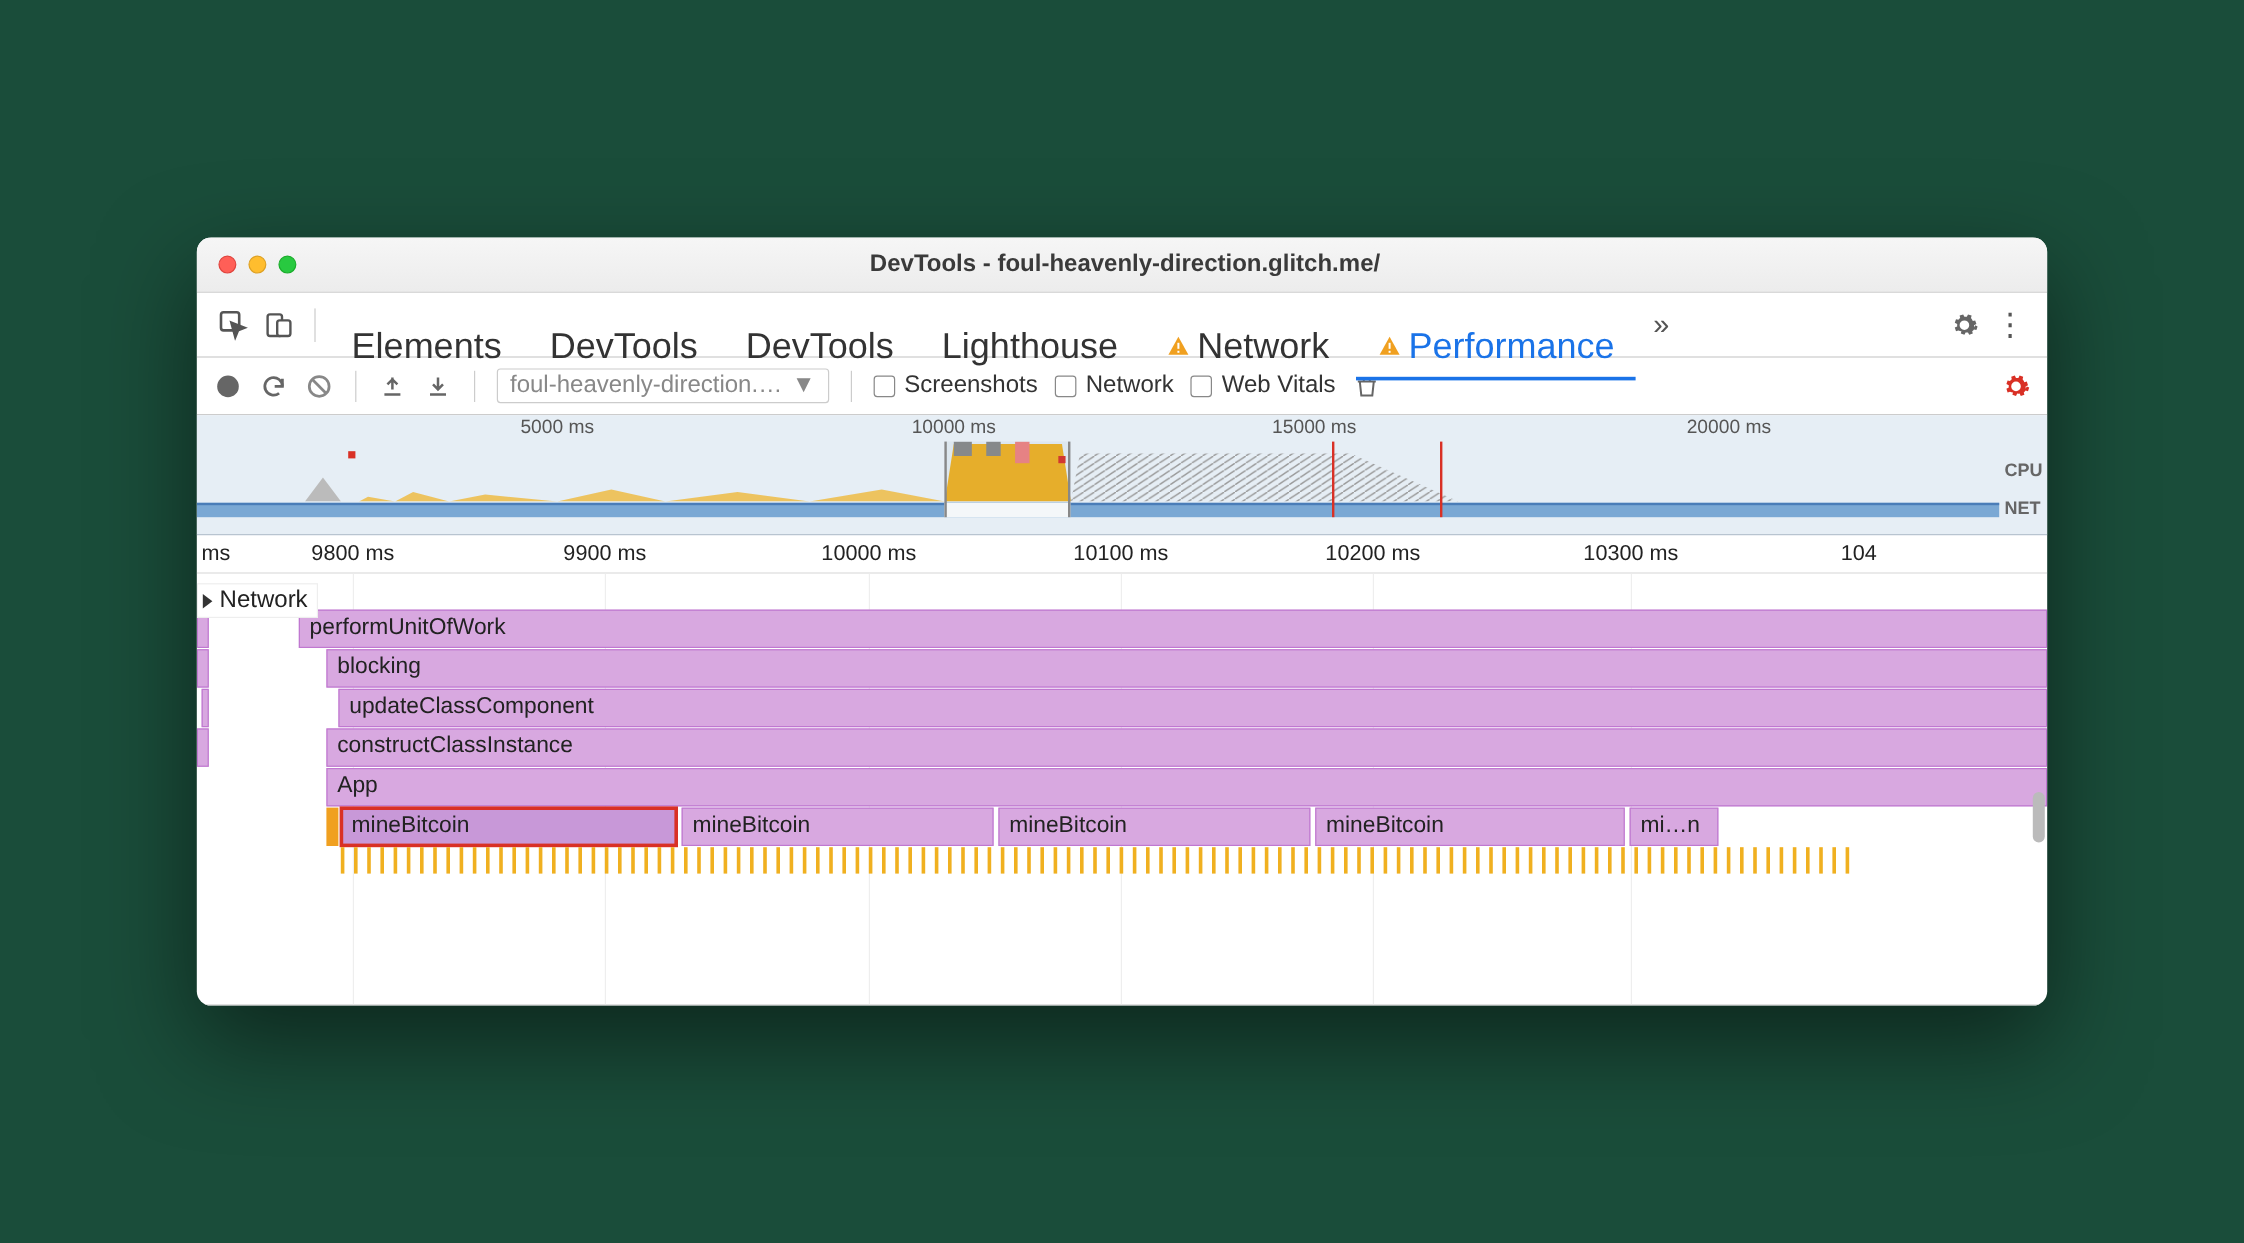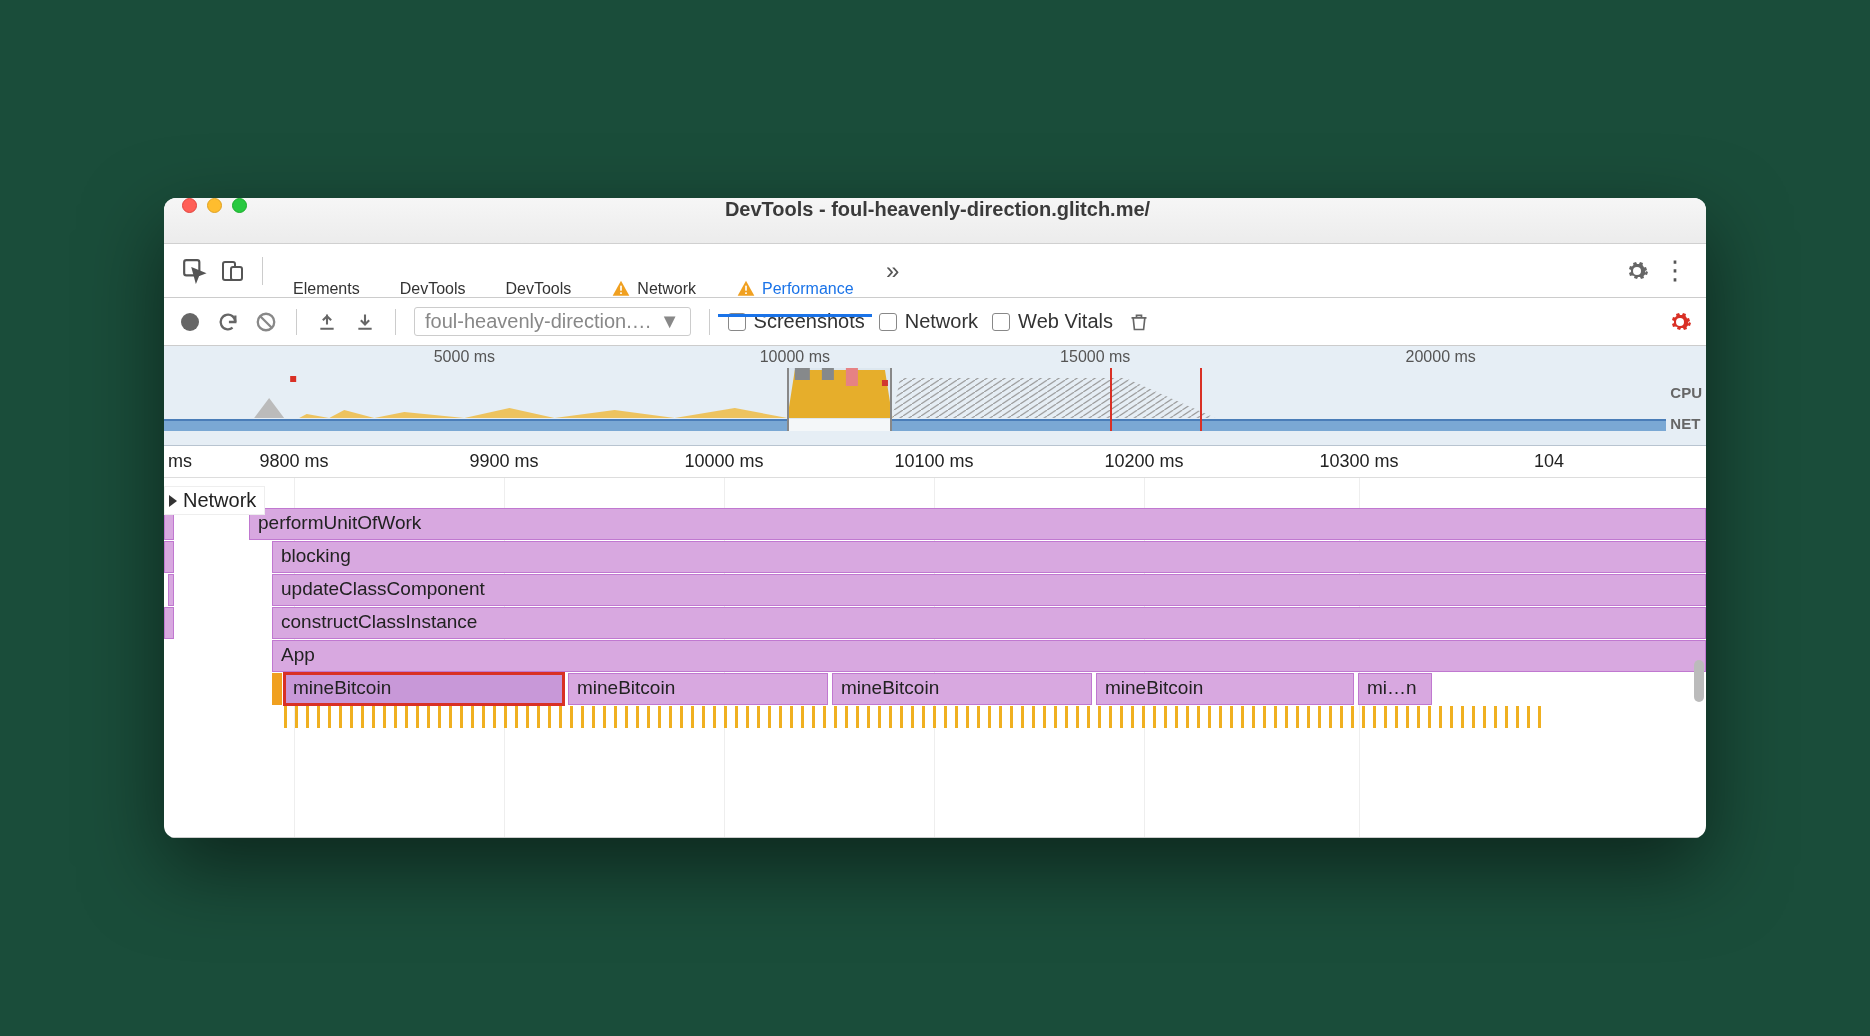--- a/index.html
+++ b/index.html
@@ -18,37 +18,38 @@
     border-radius: 12px;
     box-shadow: 0 30px 80px rgba(0,0,0,0.5);
     overflow: hidden;
     display: flex;
     flex-direction: column;
   }
   .titlebar {
     height: 46px;
     background: linear-gradient(#f6f6f6,#ececec);
     display: flex;
+    align-items: center;
     padding: 0 18px;
     border-bottom: 1px solid #d0d0d0;
   }
   .traffic { display: flex; gap: 10px; }
   .dot { width: 15px; height: 15px; border-radius: 50%; }
   .dot.red { background: #ff5f57; border:1px solid #e0443e;}
   .dot.yellow { background: #ffbd2e; border:1px solid #dea123;}
   .dot.green { background: #28c940; border:1px solid #1aad2b;}
   .title { flex:1; text-align:center; font-size:20px; color:#3a3a3a; font-weight:600;}
   
   .tabs {
     display:flex; align-items:center; height:54px; border-bottom:1px solid #ccc;
     padding:0 14px; gap:4px;
   }
   .tabs .iconbtn { width:34px; height:34px; display:flex; align-items:center; justify-content:center; color:#555; }
   .tabs .divider { width:1px; height:28px; background:#ccc; margin:0 8px;}
-  .tab { padding:0 18px; font-size:16px; color:#333; height:54px; display:flex; align-items:center; gap:6px; position:relative;margin-top:36px;}
+  .tab { padding:0 18px; font-size:30px; color:#333; height:54px; display:flex; align-items:center; gap:6px; position:relative;margin-top:36px;}
   .tab.active { color:#1a73e8; }
   .tab.active::after { content:""; position:absolute; bottom:-1px; left:0; right:0; height:3px; background:#1a73e8;}
   .warn-icon { width:20px; height:20px; display:inline-flex;}
   .spacer { flex:1;}
   
   .toolbar {
     display:flex; align-items:center; height:48px; border-bottom:1px solid #ccc;
     padding:0 14px; gap:14px; font-size:20px; color:#333;
   }
   .toolbar .divider { width:1px; height:26px; background:#ccc; margin:0 4px;}
@@ -132,20 +133,21 @@
     <div class="iconbtn">
       <svg width="24" height="26" viewBox="0 0 24 24" fill="none" stroke="#555" stroke-width="2">
           <rect x="2" y="3" width="12" height="18" rx="2"></rect>
           <rect x="10" y="8" width="11" height="13" rx="2" fill="#fff"></rect>
         </svg>
     </div>
     <div class="divider"></div>
     <div class="tab">Elements</div>
     <div class="tab">DevTools</div>
     <div class="tab">DevTools</div>
+    <div class="tab">Lighthouse</div>
     <div class="tab">
       <span class="warn-icon">
           <svg viewBox="0 0 24 24" width="20" height="20">
             <path d="M12 2 L22 20 L2 20 Z" fill="#f0a020"></path>
             <rect x="11" y="8" width="2" height="6" fill="#fff"></rect>
             <rect x="11" y="16" width="2" height="2" fill="#fff"></rect>
           </svg>
         </span>
       <span>Network</span>
     </div>
@@ -294,21 +296,21 @@
     </div>
     <div class="flame-left">
       <div class="stripe" style="top:0;height:32px;"></div>
       <div class="stripe" style="top:33px;height:32px;"></div>
       <div class="stripe" style="top:66px;height:32px;left:4px;width:6px;"></div>
       <div class="stripe" style="top:99px;height:32px;"></div>
     </div>
     <div class="flame" id="flame">
         <div class="fbar" style="top: 0px; left: 85px; right: 0px;">performUnitOfWork</div>
         <div class="fbar" style="top: 33px; left: 108px; right: 0px;">blocking</div>
-        <div class="fbar" style="top: 66px; left: 108px; right: 0px;">updateClassComponent</div>
+        <div class="fbar" style="top: 66px; left: 118px; right: 0px;">updateClassComponent</div>
         <div class="fbar" style="top: 99px; left: 108px; right: 0px;">constructClassInstance</div>
         <div class="fbar" style="top: 132px; left: 108px; right: 0px;">App</div>
         <div class="fbar sel" style="top: 165px; left: 120px; width: 280px;">mineBitcoin</div>
         <div class="fbar" style="top: 165px; left: 404px; width: 260px;">mineBitcoin</div>
         <div class="fbar" style="top: 165px; left: 668px; width: 260px;">mineBitcoin</div>
         <div class="fbar" style="top: 165px; left: 932px; width: 258px;">mineBitcoin</div>
         <div class="fbar" style="top: 165px; left: 1194px; width: 74px;">mi…n</div>
         <div style="position: absolute; top: 165px; left: 108px; width: 10px; height: 32px; background: rgb(240, 160, 32);"></div>
       </div>
     <div class="ticks-bottom" id="ticksb" style="top:228px;">

